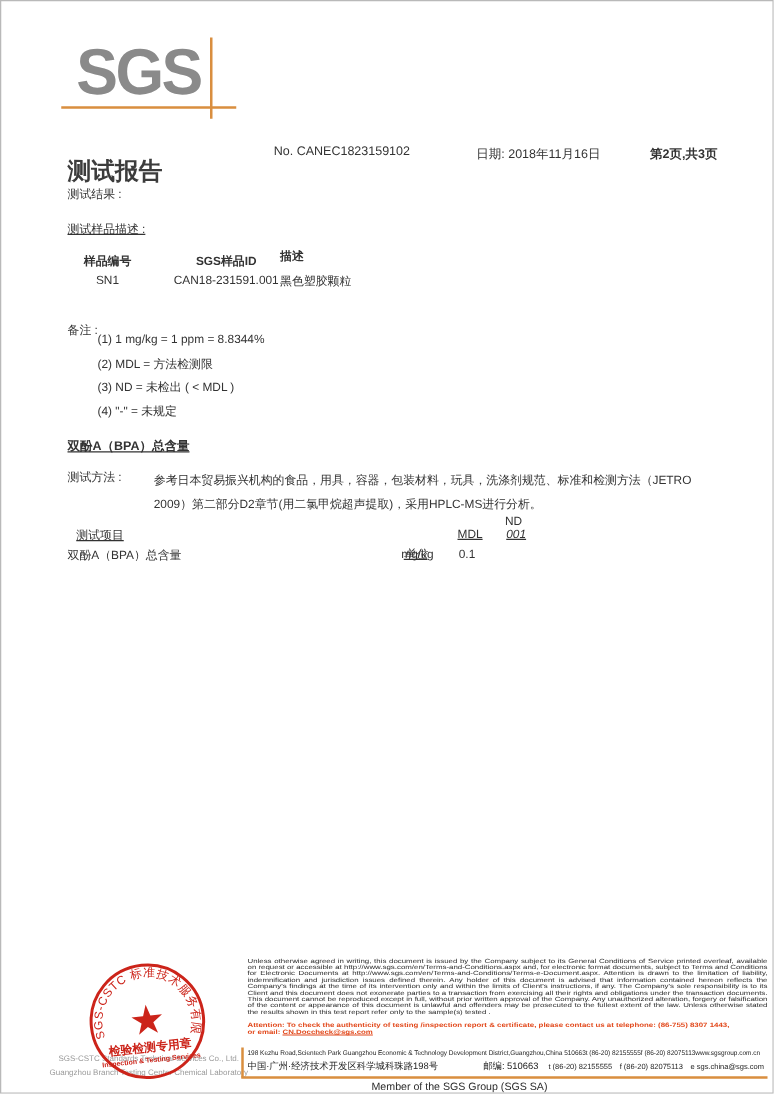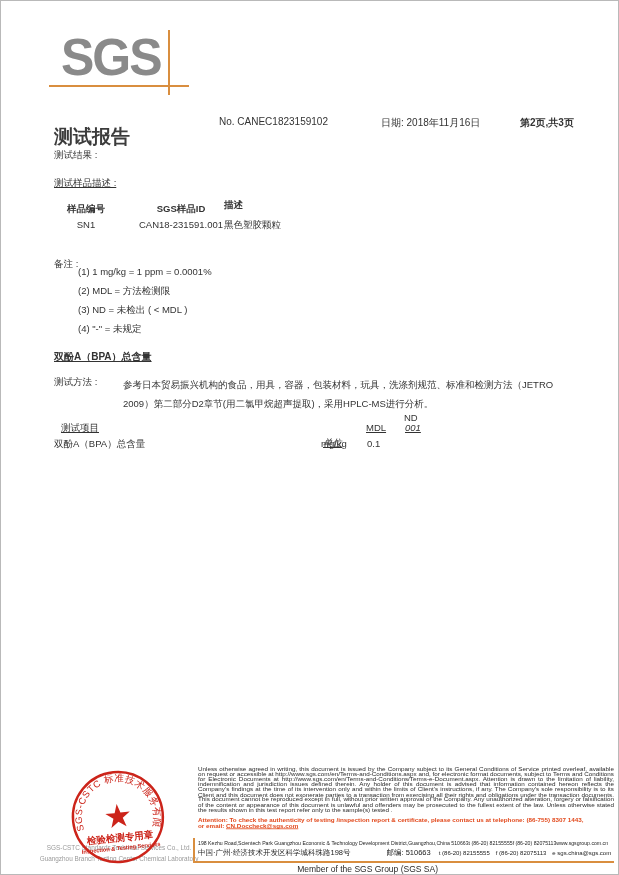--- a/index.html
+++ b/index.html
@@ -82,21 +82,21 @@
   <div class="abs body-text u" style="left:53px; top:176px;">测试样品描述 :</div>
 
   <div class="abs body-text b ctr" style="left:54px; top:202px; width:62px;">样品编号</div>
   <div class="abs body-text b ctr" style="left:130px; top:202px; width:100px;">SGS样品ID</div>
   <div class="abs body-text b" style="left:223px; top:198px;">描述</div>
   <div class="abs body-text ctr" style="left:54px; top:218px; width:62px;">SN1</div>
   <div class="abs body-text ctr" style="left:130px; top:218px; width:100px;">CAN18-231591.001</div>
   <div class="abs body-text" style="left:223px; top:218px;">黑色塑胶颗粒</div>
 
   <div class="abs body-text" style="left:53px; top:257px;">备注 :</div>
-  <div class="abs body-text" style="left:77px; top:265px;">(1) 1 mg/kg = 1 ppm = 0.0001%</div>
+  <div class="abs body-text" style="left:77px; top:265px;">(1) 1 mg/kg = 1 ppm = 8.8344%</div>
   <div class="abs body-text" style="left:77px; top:284px;">(2) MDL = 方法检测限</div>
   <div class="abs body-text" style="left:77px; top:303px;">(3) ND = 未检出 ( &lt; MDL )</div>
   <div class="abs body-text" style="left:77px; top:322px;">(4) "-" = 未规定</div>
 
   <div class="abs body-text b u" style="left:53px; top:349px; font-size:10px;">双酚A（BPA）总含量</div>
   <div class="abs body-text" style="left:53px; top:375px;">测试方法 :</div>
   <div class="abs body-text" style="left:122px; top:375px; width:456px; line-height:18.5px;">参考日本贸易振兴机构的食品，用具，容器，包装材料，玩具，洗涤剂规范、标准和检测方法（JETRO 2009）第二部分D2章节(用二氯甲烷超声提取)，采用HPLC-MS进行分析。</div>
 
   <div class="abs body-text u" style="left:60px; top:421px;">测试项目</div>
   <div class="abs body-text u i" style="left:322px; top:421px;margin-top:15px;">单位</div>

